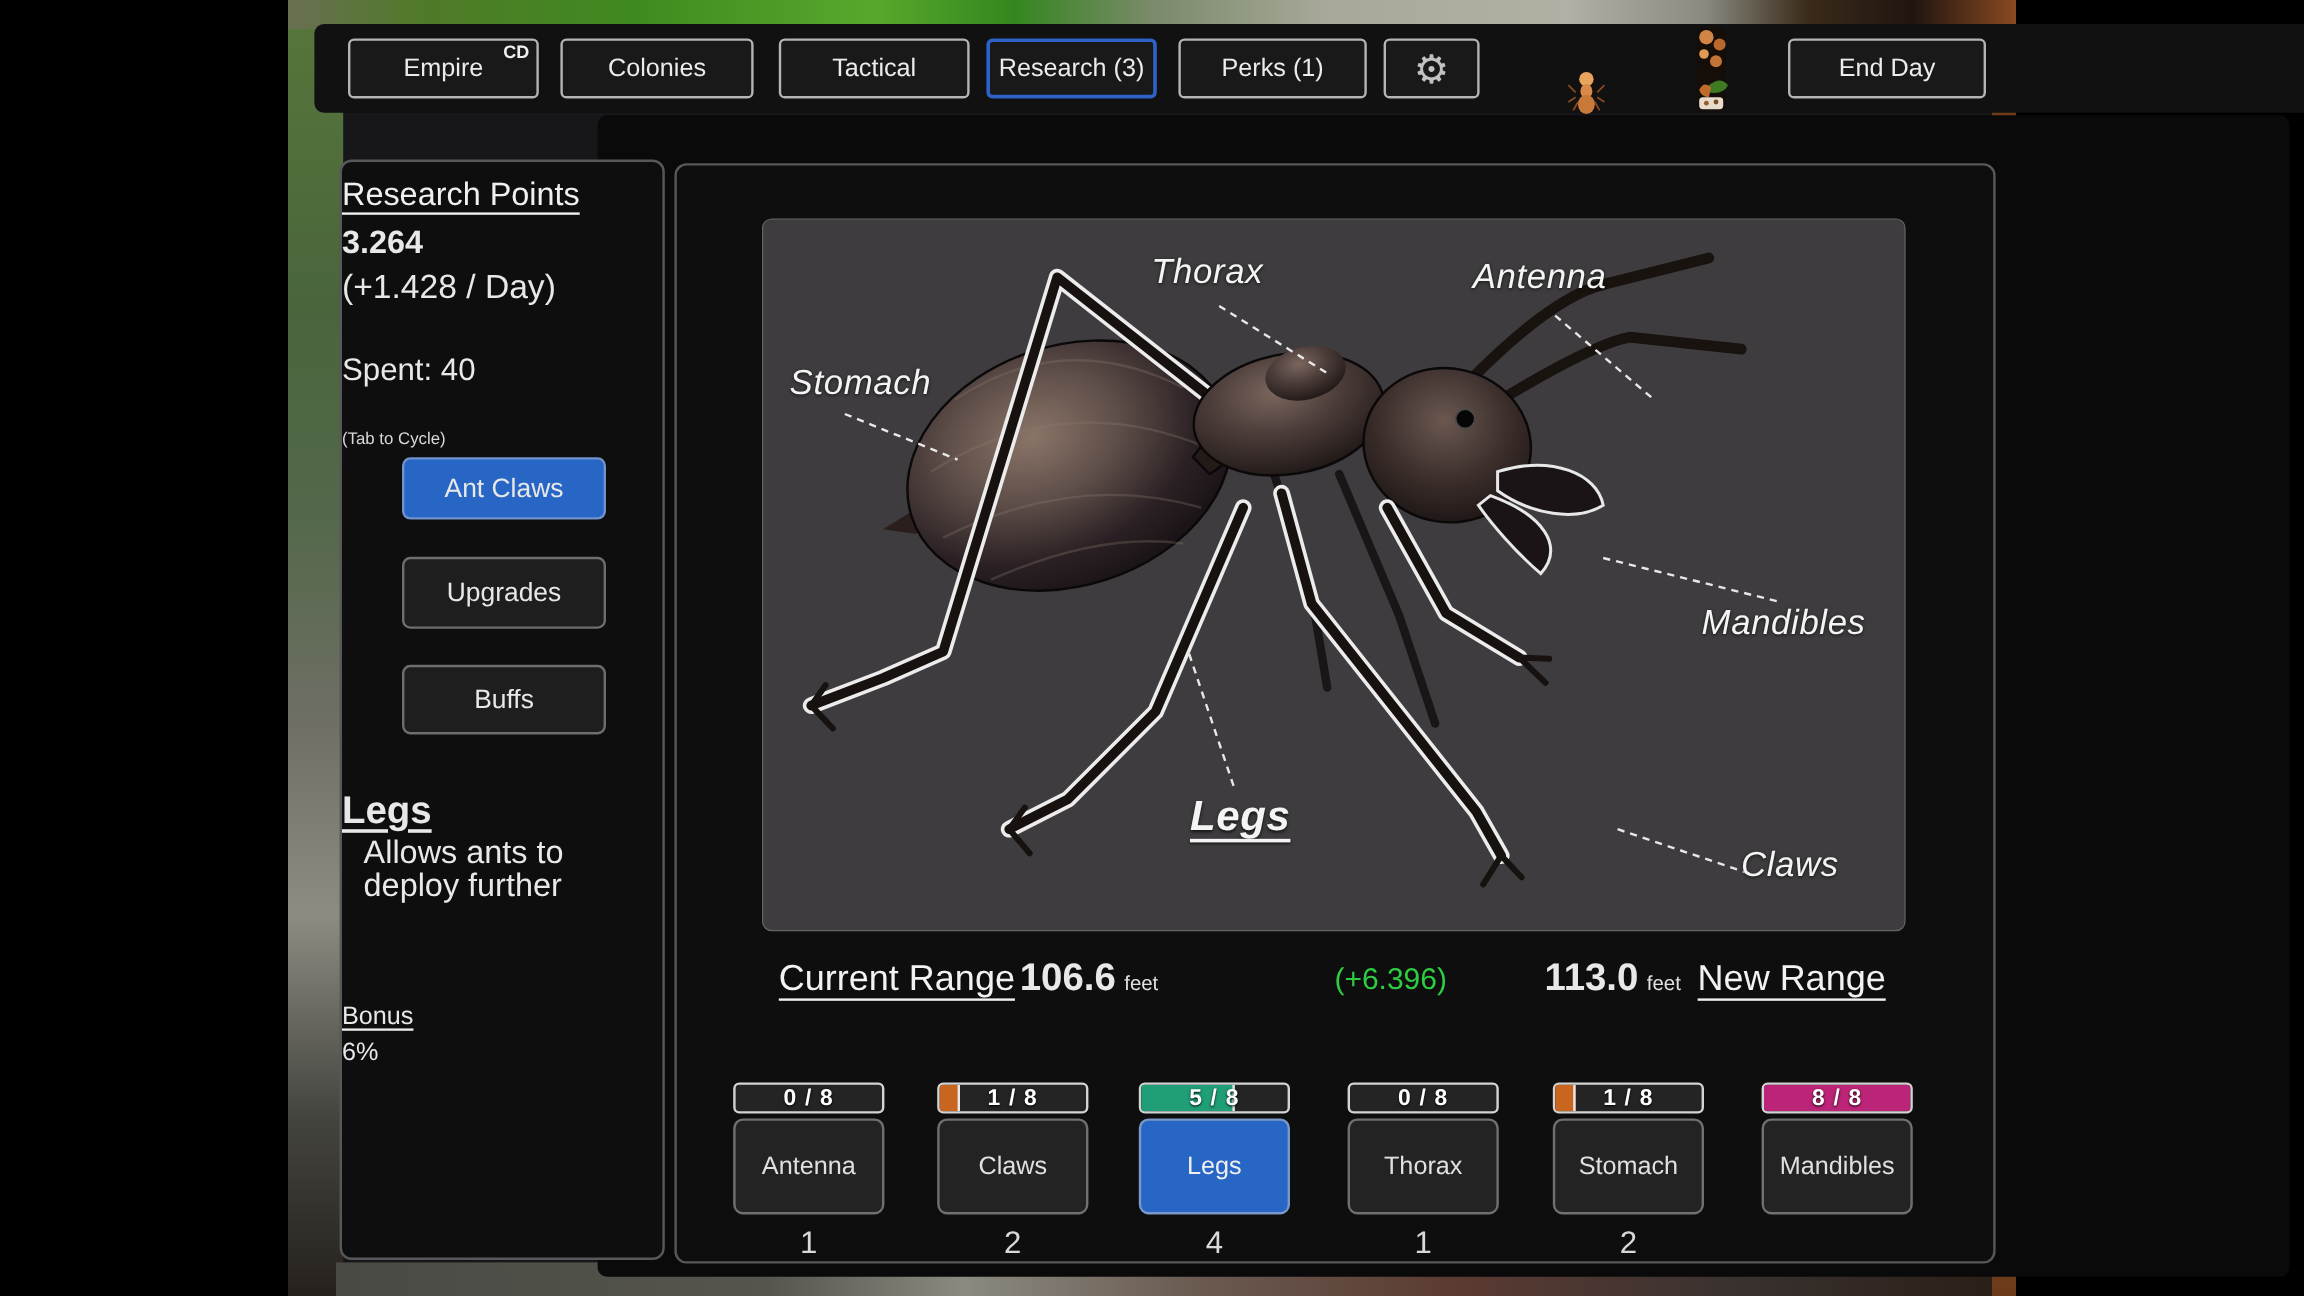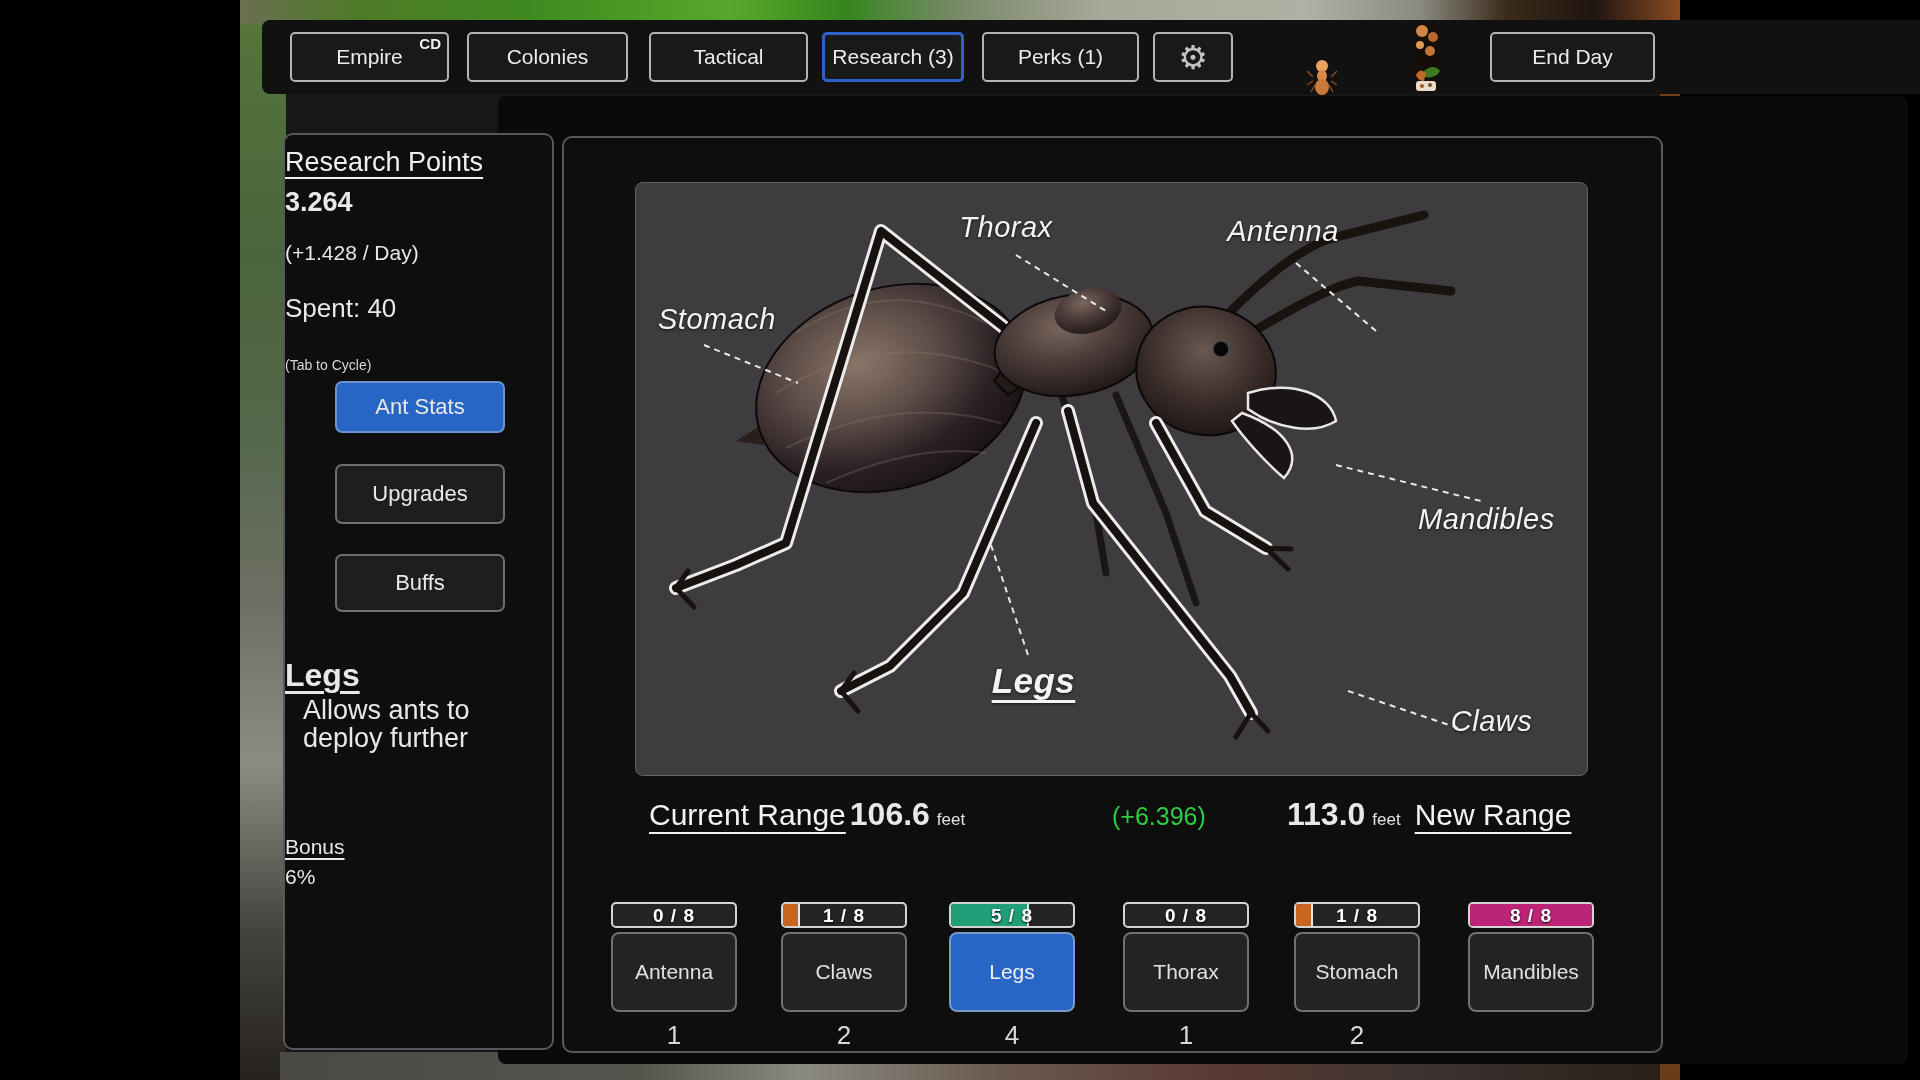--- a/index.html
+++ b/index.html
@@ -26,21 +26,21 @@
   .tb-badge{position:absolute;top:1px;right:6px;font-size:15px;font-weight:bold;color:#f0f0f0;}
   .gear{font-family:"DejaVu Sans", sans-serif;font-size:33px;color:#c2c2c2;line-height:1;}
   .sprite{position:absolute;}
   
   .panel{position:absolute;box-sizing:border-box;background:#0e0e0f;border:2px solid #58585a;border-radius:10px;}
   
   .lp{left:283px;top:133px;width:271px;height:917px;text-align:left;}
   .lp-title{position:absolute;top:12px;width:100%;font-size:27px;color:#f0f0f0;
     text-decoration:underline;text-decoration-thickness:2px;text-underline-offset:6px;}
   .lp-points{position:absolute;top:52px;width:100%;font-size:27px;font-weight:bold;}
-  .lp-perday{position:absolute;top:106px;width:100%;font-size:21px;}
+  .lp-perday{position:absolute;top:88px;width:100%;font-size:28px;}
   .lp-spent{position:absolute;top:158px;width:100%;font-size:26px;}
   .lp-hint{position:absolute;top:222px;width:100%;font-size:14px;color:#d8d8d8;}
   .side-btn{position:absolute;left:50px;width:170px;height:54px;box-sizing:border-box;background:#1e1e1f;
     border:2px solid #6e6e6e;border-radius:7px;color:#e8e8e8;font-size:22px;
     display:flex;align-items:center;justify-content:center;cursor:pointer;}
   .side-btn.active{background:#2766c4;border-color:#6f93cd;}
   .sb-0{top:246px;height:52px;} .sb-1{top:329px;height:60px;} .sb-2{top:419px;height:58px;}
   .lp-part{position:absolute;top:522px;width:100%;font-size:32px;font-weight:bold;
     text-decoration:underline;text-decoration-thickness:3px;text-underline-offset:5px;}
   .lp-desc{position:absolute;top:561px;left:18px;width:235px;font-size:27px;line-height:28px;}
@@ -150,21 +150,21 @@
   </div>
 
   <div class="panel lp">
     <div class="lp-title">Research Points</div>
     <div class="lp-points">3.264</div>
     <div class="lp-perday">(+1.428 / Day)</div>
     <div class="lp-spent">Spent: 40</div>
     <div class="lp-hint">(Tab to Cycle)</div>
 
     <div class="side-btn sb-0 active">
-      <span>Ant Stats</span>
+      <span>Ant Claws</span>
     </div>
     <div class="side-btn sb-1">
       <span>Upgrades</span>
     </div>
     <div class="side-btn sb-2">
       <span>Buffs</span>
     </div>
 
     <div class="lp-part">Legs</div>
     <div class="lp-desc">Allows ants to deploy further</div>

